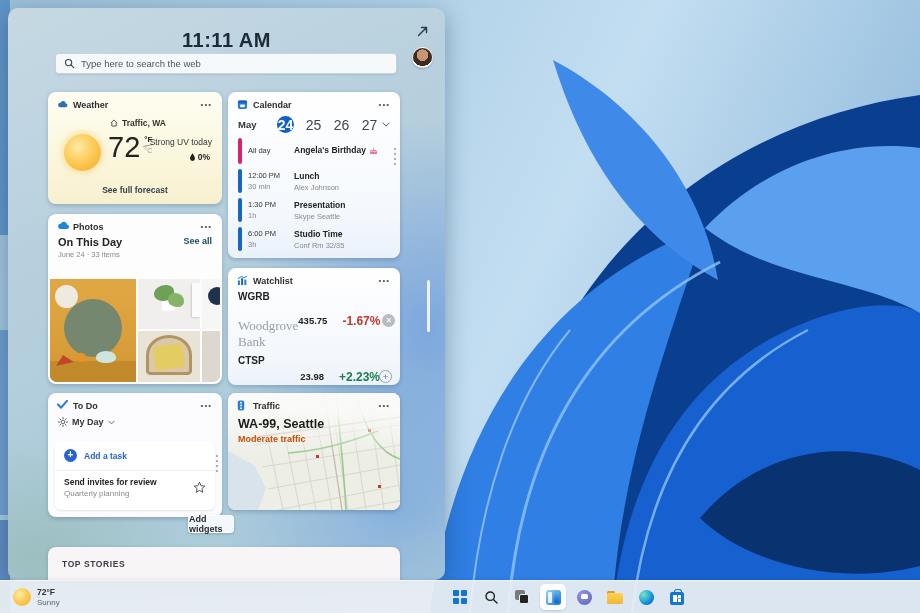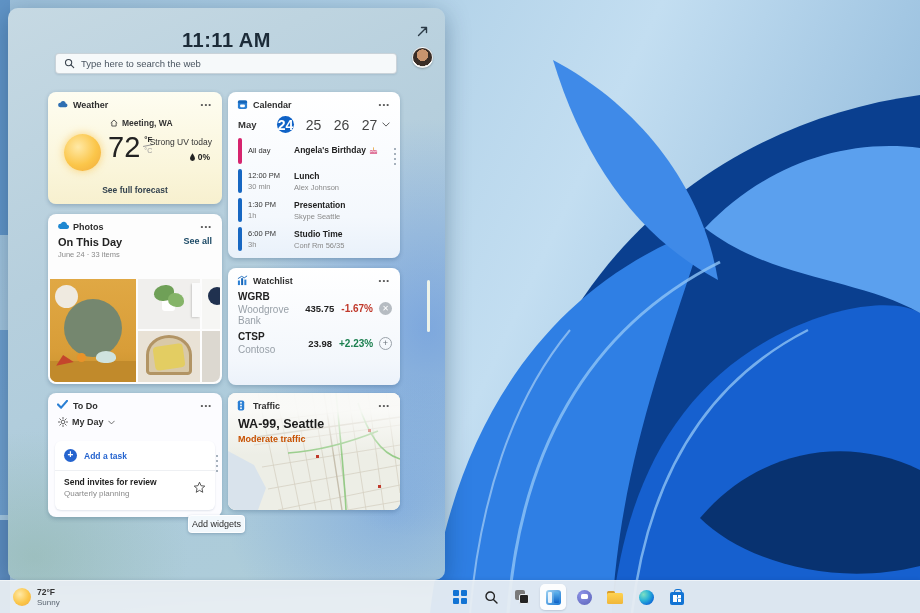--- a/index.html
+++ b/index.html
@@ -118,23 +118,23 @@
   .ph-right { flex:1; display:flex; flex-direction:column; gap:2px; }
   .ph-art { height:50px; position:relative; background:#f6f6f4; cursor:pointer; }
   .ph-art .orb { position:absolute; right:-6px; top:8px; width:18px; height:18px; border-radius:50%; background:#20314f; }
   .ph-art2 { height:51px; background:#dcd8d0; cursor:pointer; }
 
   
   .card-watch { left:220px; top:260px; width:172px; height:117px;
     background:linear-gradient(180deg,#ffffff 0%,#f3f7fc 80%,#ecf2fa 100%); }
   .stock { display:flex; align-items:center; padding:5px 8px 0 10px; cursor:pointer; }
   .stock .sym { font-size:10px; font-weight:700; color:#222; }
-  .stock .nm { font-size:10px; color:#98a0a8; margin-top:2px; }
+  .stock .nm { font-size:13px; color:#98a0a8; margin-top:16px;font-family:Liberation Serif, serif; }
   .stock .price { margin-left:auto; font-size:9.5px; font-weight:700; color:#222; }
-  .stock .chg { font-size:10px; font-weight:700; margin-left:7px; width:34px; text-align:right; }
+  .stock .chg { font-size:12px; font-weight:700; margin-left:15px; width:34px; text-align:right; }
   .chg.down { color:#c0392b; }
   .chg.up { color:#1a7f4e; }
   .stock-action { margin-left:6px; width:13px; height:13px; border-radius:50%; flex:none;
     display:flex; align-items:center; justify-content:center; cursor:pointer; }
   .act-dismiss { background:#b6bcc2; color:#fff; font-size:8px; line-height:8px; }
   .act-add { border:1px solid #9aa2aa; color:#6a737c; font-size:9px; line-height:8px; }
   .interest-label { padding:8px 10px 2px 10px; font-size:8px; color:#6a737c; }
 
   
   .card-todo { left:40px; top:385px; width:174px; height:124px; background:#fcfcff; }
@@ -155,23 +155,23 @@
   
   .card-traffic { left:220px; top:385px; width:172px; height:117px; background:#ecteee8; }
   .map-svg { position:absolute; inset:0; }
   .traffic-overlay { position:absolute; left:0; top:0; right:0; height:62px;
     background:linear-gradient(180deg, rgba(250,250,248,.95) 30%, rgba(250,250,248,0)); }
   .tr-head { position:absolute; left:10px; top:24px; z-index:3; }
   .tr-road { font-size:12.5px; font-weight:700; color:#1c1c1c; }
   .tr-status { font-size:9px; font-weight:700; color:#c75000; margin-top:3px; }
 
   
-  .add-widgets { position:absolute; left:180px; top:507px; width:57px; height:18px;
+  .add-widgets { position:absolute; left:180px; top:507px; width:46px; height:18px;
     background:#f2f8fc; border:1px solid rgba(255,255,255,.8); border-radius:4px;
-    font-size:9px; font-weight:400; color:#2b2b2b; display:flex; align-items:center;
+    font-size:9px; font-weight:700; color:#2b2b2b; display:flex; align-items:center;
     justify-content:center; cursor:pointer; box-shadow:0 1px 3px rgba(20,50,90,.25); }
   .top-stories { position:absolute; left:40px; top:539px; width:352px; height:40px;
     background:#f8f5f7; border-radius:8px 8px 0 0; box-shadow:0 1px 4px rgba(10,45,80,.2); }
   .ts-label { padding:12px 0 0 14px; font-size:8.5px; font-weight:700; letter-spacing:.6px; color:#3c3c44; }
 
   .panel-scrollbar { position:absolute; right:15px; top:272px; width:3px; height:52px;
     border-radius:2px; background:rgba(255,255,235,.85); cursor:pointer; }
 
   
   .taskbar { position:absolute; left:0; bottom:0; width:920px; height:33px;
@@ -261,21 +261,21 @@
           </svg>
       </span>
       <span class="wtitle">Weather</span>
       <span class="more">•••</span>
     </div>
     <div class="sun-big"></div>
     <div class="wx-loc">
       <svg width="8" height="8" viewBox="0 0 10 10">
         <path d="M1 5 L5 1.2 L9 5 M2.3 4.4 V8.8 H7.7 V4.4" stroke="#333" stroke-width="1" fill="none" stroke-linejoin="round"></path>
       </svg>
-      <span>Meeting, WA</span>
+      <span>Traffic, WA</span>
     </div>
     <div class="wx-temp-row">
       <span class="wx-temp">72</span>
       <span class="unit-stack">
         <span class="unit-f">°F</span>
         <span class="unit-div"></span>
         <span class="unit-c">°C</span>
       </span>
     </div>
     <div class="wx-cond">Strong UV today</div>
@@ -354,21 +354,21 @@
         </span>
       </div>
       <div class="ev">
         <span class="ev-bar" style="background:#1767c2;"></span>
         <span class="ev-time">
           <div class="t1">6:00 PM</div>
           <div class="t2">3h</div>
         </span>
         <span class="ev-main">
           <div class="t1">Studio Time</div>
-          <div class="t2">Conf Rm 56/35</div>
+          <div class="t2">Conf Rm 32/35</div>
         </span>
       </div>
     </div>
     <div class="scroll-dots" style="top:56px;">
         <i></i>
         <i></i>
         <i></i>
         <i></i>
       </div>
   </div>
@@ -547,20 +547,23 @@
       <span class="more">•••</span>
     </div>
     <div class="tr-head">
       <div class="tr-road">WA-99, Seattle</div>
       <div class="tr-status">Moderate traffic</div>
     </div>
   </div>
 
   <div class="add-widgets">Add widgets</div>
 
+  <div class="top-stories">
+    <div class="ts-label">TOP STORIES</div>
+  </div>
 
   <div class="panel-scrollbar"></div>
 </div>
 
 <div class="taskbar">
   <div class="tb-weather">
     <span class="tb-sun"></span>
     <span>
       <div class="tb-temp">72°F</div>
       <div class="tb-cond">Sunny</div>

